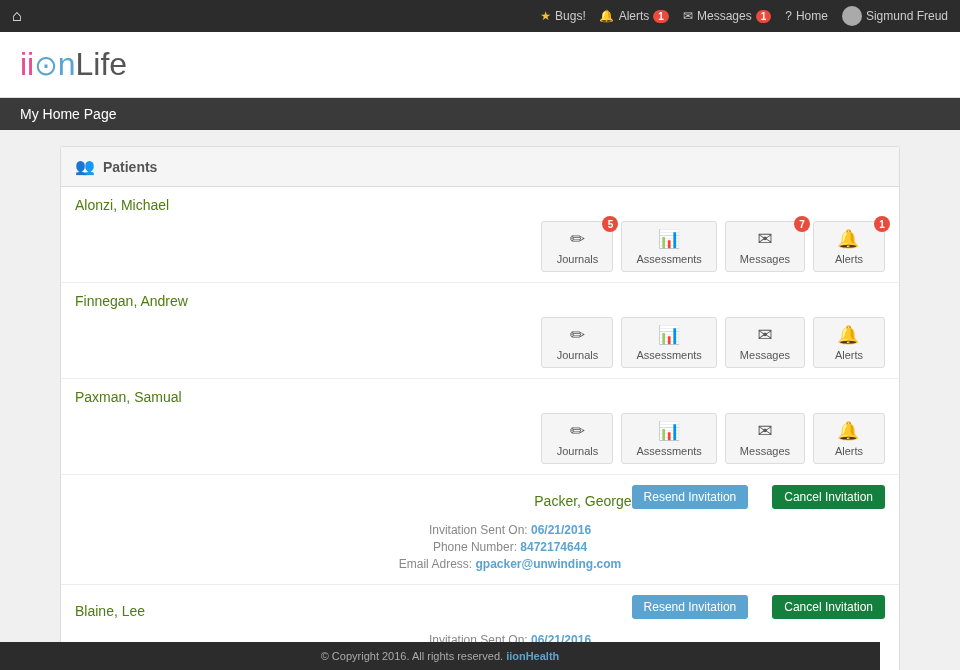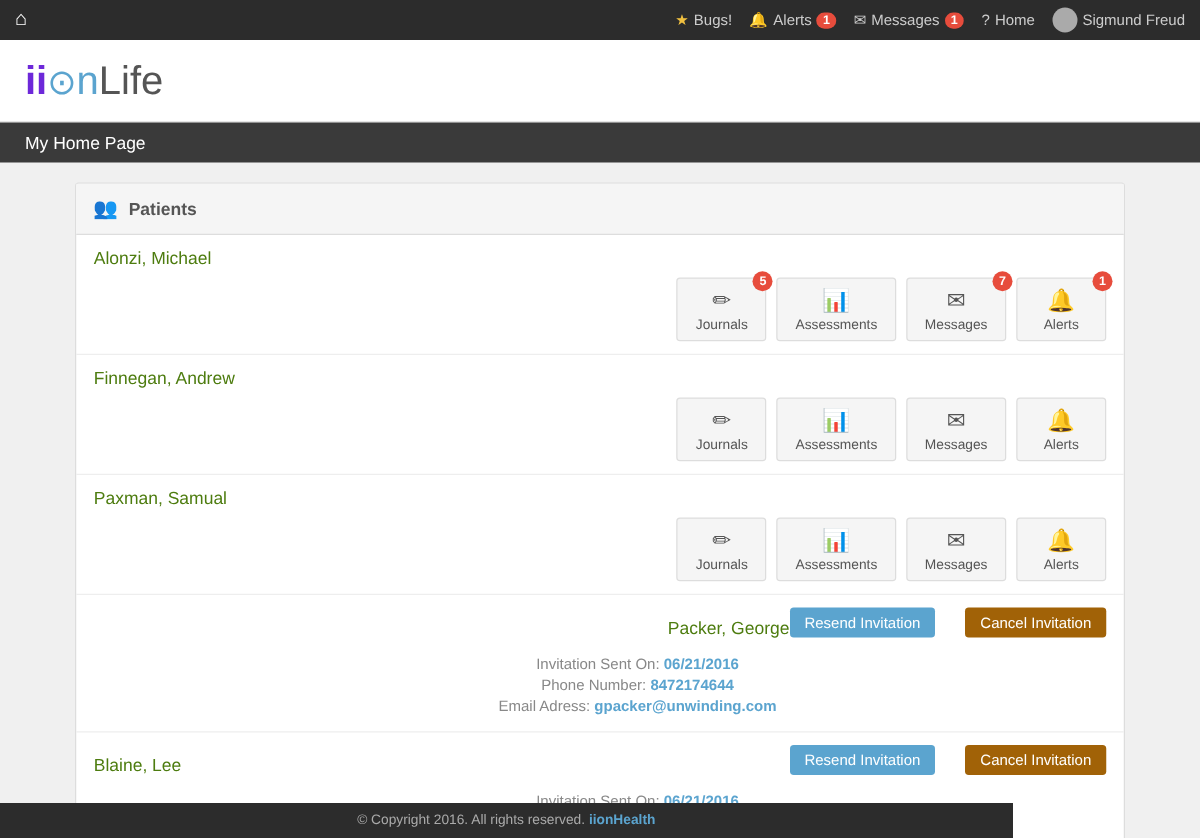--- a/index.html
+++ b/index.html
@@ -29,21 +29,21 @@
     .bug-icon { color: #f0c040; }
     .user-avatar { width: 20px; height: 20px; border-radius: 50%; background: #aaa; display: inline-block; }
 
     
     .site-header {
       background: white;
       padding: 14px 20px;
       border-bottom: 1px solid #ddd;
     }
     .logo { font-size: 32px; font-weight: 300; color: #444; }
-    .logo span.ii { color: #6d28d9; font-weight: 700; }
+    .logo span.ii { color: #ec4899; font-weight: 400; }
     .logo span.circle { color: #5ba4cf; }
     .logo span.on { color: #5ba4cf; font-weight: 300; }
     .logo span.life { color: #555; font-weight: 300; }
 
     
     .page-title-bar {
       background: #3a3a3a;
       color: white;
       padding: 8px 20px;
       font-size: 14px;
@@ -135,21 +135,21 @@
     .resend-btn {
       background: #5ba4cf;
       color: white;
       border: none;
       border-radius: 3px;
       padding: 5px 12px;
       cursor: pointer;
       font-size: 12px;
     }
     .cancel-btn {
-      background: #a16207;
+      background: #15803d;
       color: white;
       border: none;
       border-radius: 3px;
       padding: 5px 12px;
       cursor: pointer;
       font-size: 12px;
     }
     .pending-info {
       font-size: 12px;
       color: #666;
@@ -161,21 +161,21 @@
 
     
     .footer {
       background: #2c2c2c;
       color: #aaa;
       text-align: center;
       padding: 8px;
       font-size: 11px;
       position: fixed;
       bottom: 0;
-      width: 810px;
+      width: 880px;
     }
     .footer span.brand { color: #5ba4cf; font-weight: bold; }
   </style>
 </head>
 <body>
 
 <div class="top-nav">
   <div class="top-nav-left">
     <span class="home-icon">⌂</span>
   </div>

